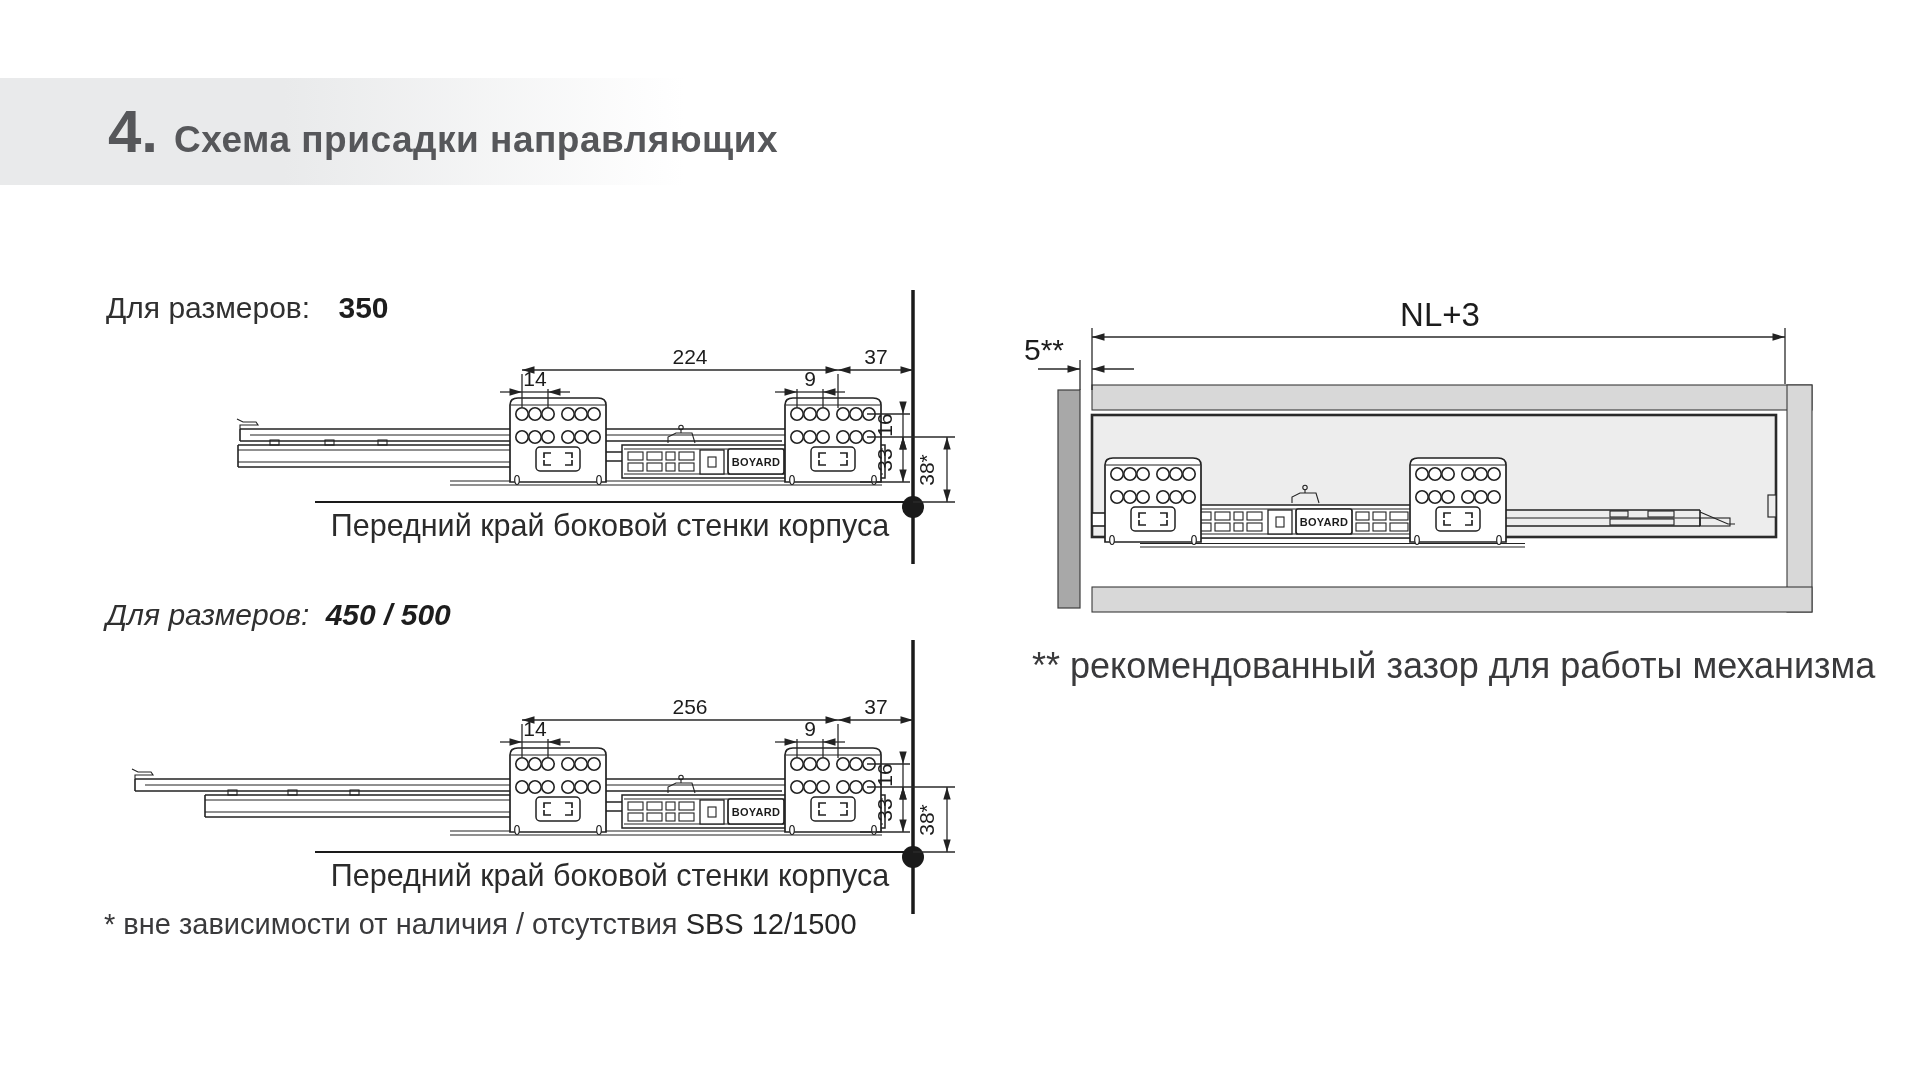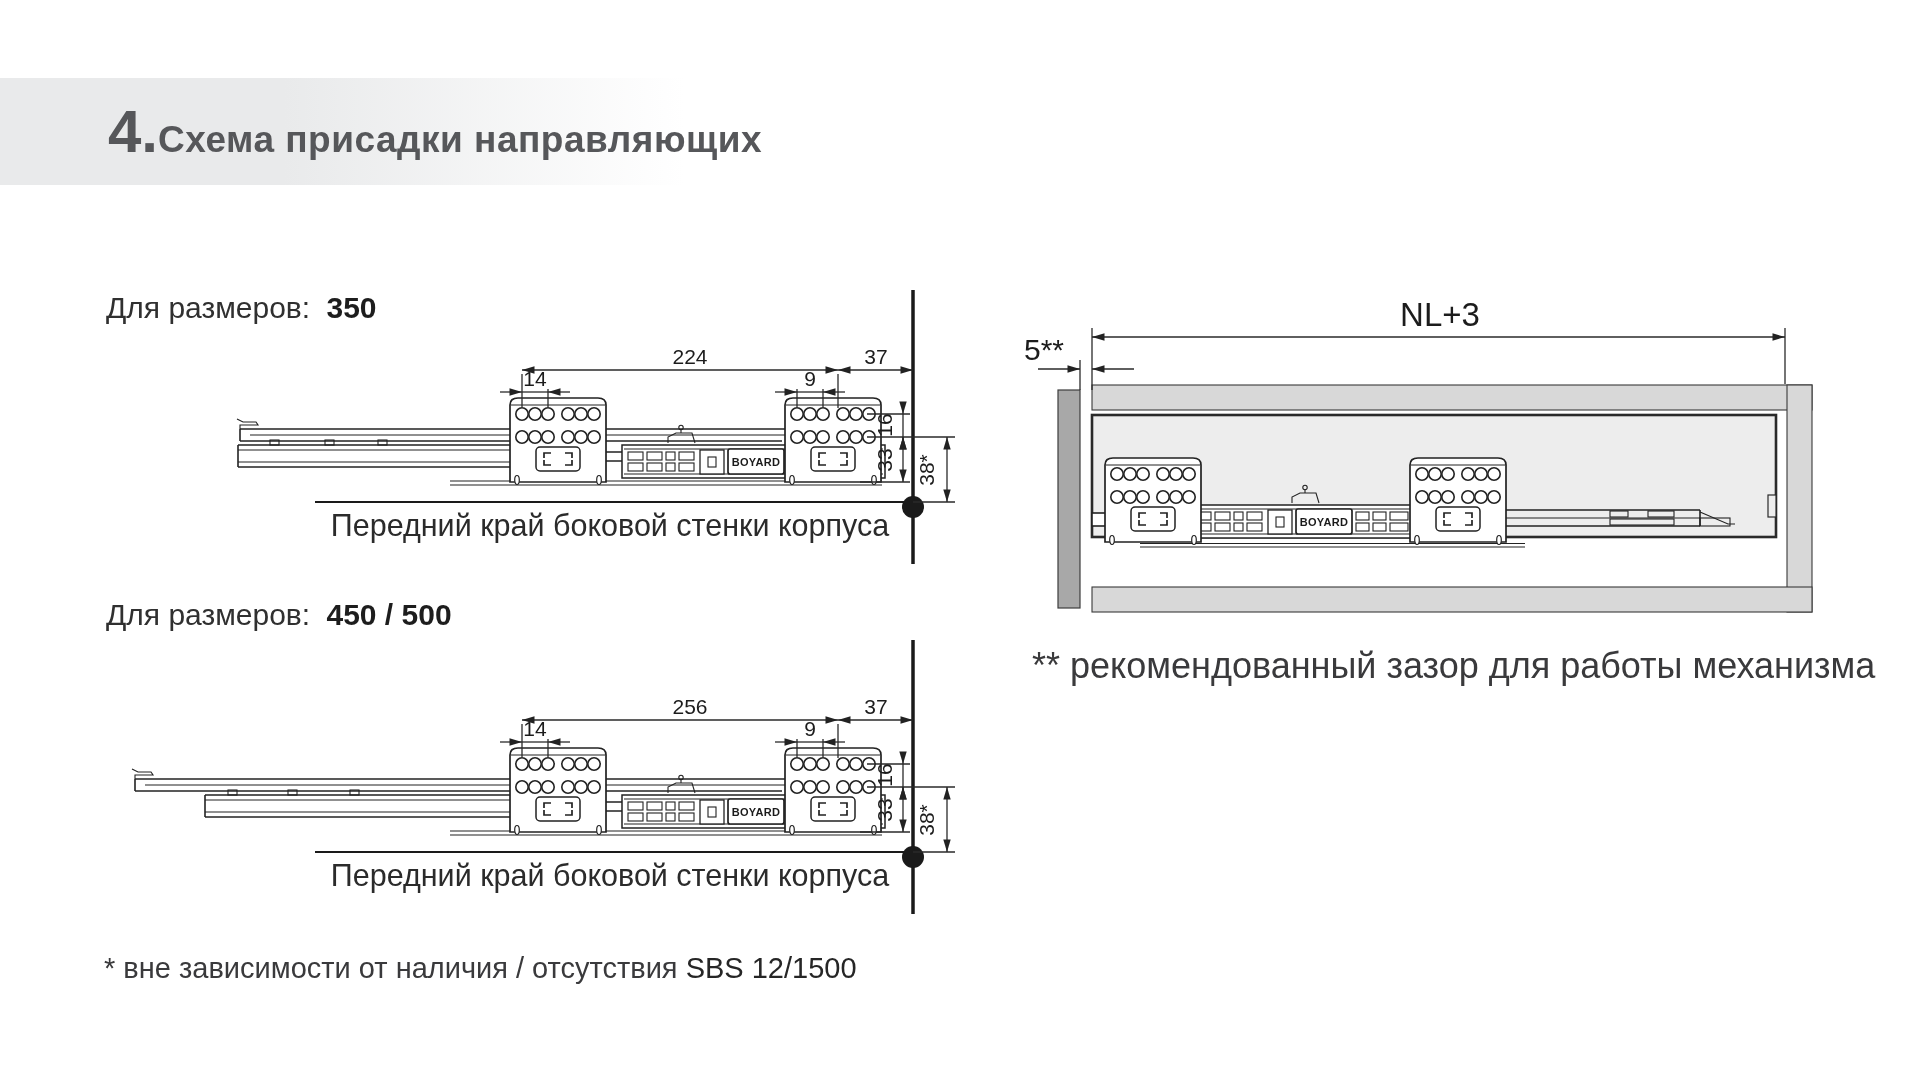--- a/index.html
+++ b/index.html
@@ -4,21 +4,21 @@
 <style>
   html,body{margin:0;padding:0;background:#fff;}
   body{width:1924px;height:1082px;position:relative;overflow:hidden;
        font-family:"Liberation Sans",sans-serif;color:#2c2c2c;}
   .abs{position:absolute;}
   
   .titleband{left:0;top:78px;width:1180px;height:107px;
     background:linear-gradient(90deg,#e9eaeb 0%,#e9eaeb 24%,rgba(233,234,235,0) 58%);
     display:flex;align-items:baseline;padding-left:108px;box-sizing:border-box;}
   .title-num{font-size:60px;font-weight:bold;color:#56575a;line-height:107px;}
-  .title-txt{font-size:37px;font-weight:bold;color:#56575a;letter-spacing:.5px;}
+  .title-txt{font-size:37px;font-weight:bold;color:#56575a;margin-left:16px;letter-spacing:.5px;}
   
   .seclabel{font-size:30px;color:#303030;white-space:nowrap;}
   .seclabel b{color:#1d1d1d;}
   .footnote{font-size:29px;color:#3a3a3c;white-space:nowrap;}
   .footnote .model{color:#262626;}
   
   svg{overflow:visible;}
   .ln{stroke:#222;stroke-width:1.6;fill:none;}
   .thin{stroke:#222;stroke-width:1.1;fill:none;}
   .dim{stroke:#2a2a2a;stroke-width:1.3;fill:none;}
@@ -30,21 +30,21 @@
 </head>
 <body>
 
 <div class="abs titleband">
   <span class="title-num">4.</span>
   <span class="title-txt">Схема присадки направляющих</span>
 </div>
 
 <div class="abs seclabel" style="left:106px;top:291px;">
   <span>Для размеров:</span>
-  <b style="margin-left:8px;">350</b>
+  <b style="margin-left:20px;">350</b>
 </div>
 
 <svg class="abs" style="left:110px;top:278px;" width="840" height="300" viewBox="0 0 840 300">
   <defs>
     <marker id="arr" viewBox="0 0 14 9" markerWidth="14" markerHeight="9" refX="13" refY="4.5" orient="auto-start-reverse" markerUnits="userSpaceOnUse">
       <path d="M13,4.5 L0.5,0.8 L0.5,8.2 Z" fill="#222"></path>
     </marker>
     <g id="bracket">
       <path d="M0,87 L0,10 Q0,3 8,3 L88,3 Q96,3 96,10 L96,87 Z" fill="#fff" stroke="#222" stroke-width="1.7"></path>
       <line x1="1" y1="10" x2="95" y2="10" stroke="#222" stroke-width="1"></line>
@@ -159,21 +159,21 @@
   </g>
   <text x="580" y="86" text-anchor="middle" class="dimtxt">224</text>
   <text x="766" y="86" text-anchor="middle" class="dimtxt">37</text>
   <text x="425" y="108" text-anchor="middle" class="dimtxt">14</text>
   <text x="700" y="108" text-anchor="middle" class="dimtxtкут" font-size="21" fill="#1c1c1c">9</text>
   <text x="782" y="147" text-anchor="middle" class="dimtxt" transform="rotate(-90 782 147)">16</text>
   <text x="782" y="182" text-anchor="middle" class="dimtxt" transform="rotate(-90 782 182)">33</text>
   <text x="824" y="192" text-anchor="middle" class="dimtxt" transform="rotate(-90 824 192)">38*</text>
 </svg>
 
-<div class="abs seclabel" style="left:106px;top:598px;">
+<div class="abs seclabel" style="left:106px;top:598px;font-style:italic;">
   <span>Для размеров:</span>
   <b style="margin-left:8px;">450 / 500</b>
 </div>
 
 <svg class="abs" style="left:110px;top:628px;" width="840" height="300" viewBox="0 0 840 300">
   <g>
     <line x1="25" y1="151" x2="690" y2="151" class="ln"></line>
     <line x1="25" y1="163" x2="672" y2="163" class="ln"></line>
     <line x1="35" y1="157" x2="690" y2="157" class="thin"></line>
     <line x1="25" y1="151" x2="25" y2="163" class="ln"></line>
@@ -229,21 +229,21 @@
   </g>
   <text x="580" y="86" text-anchor="middle" class="dimtxt">256</text>
   <text x="766" y="86" text-anchor="middle" class="dimtxt">37</text>
   <text x="425" y="108" text-anchor="middle" class="dimtxt">14</text>
   <text x="700" y="108" text-anchor="middle" class="dimtxt">9</text>
   <text x="782" y="147" text-anchor="middle" class="dimtxt" transform="rotate(-90 782 147)">16</text>
   <text x="782" y="182" text-anchor="middle" class="dimtxt" transform="rotate(-90 782 182)">33</text>
   <text x="824" y="192" text-anchor="middle" class="dimtxt" transform="rotate(-90 824 192)">38*</text>
 </svg>
 
-<div class="abs footnote" style="left:104px;top:908px;margin-top:44px;">
+<div class="abs footnote" style="left:104px;top:908px;">
   <span>*</span>
   <span>вне зависимости от наличия / отсутствия</span>
   <span class="model">SBS 12/1500</span>
 </div>
 
 <svg class="abs" style="left:1000px;top:270px;" width="900" height="420" viewBox="0 0 900 420">
 
   <rect x="58" y="120" width="22" height="218" fill="#a8a8a8" stroke="#3c3c3c" stroke-width="1.2"></rect>
   <g fill="#d8d8d8" stroke="#3a3a3a" stroke-width="1.1">
     <rect x="92" y="115" width="720" height="25"></rect>

